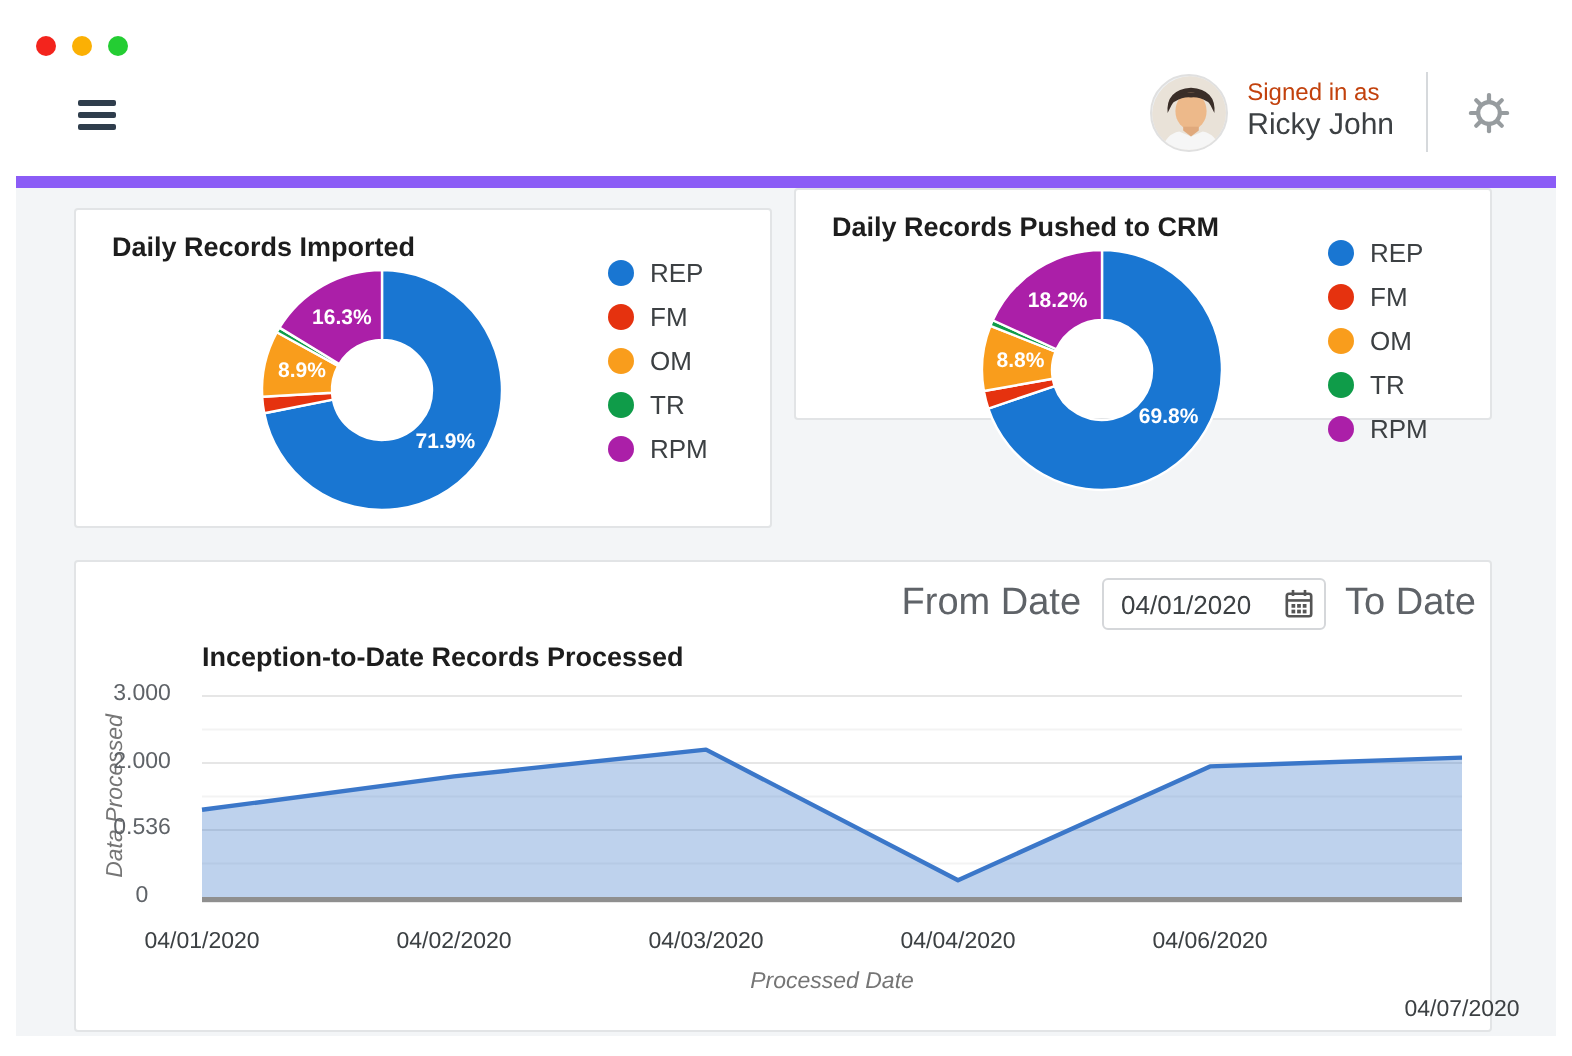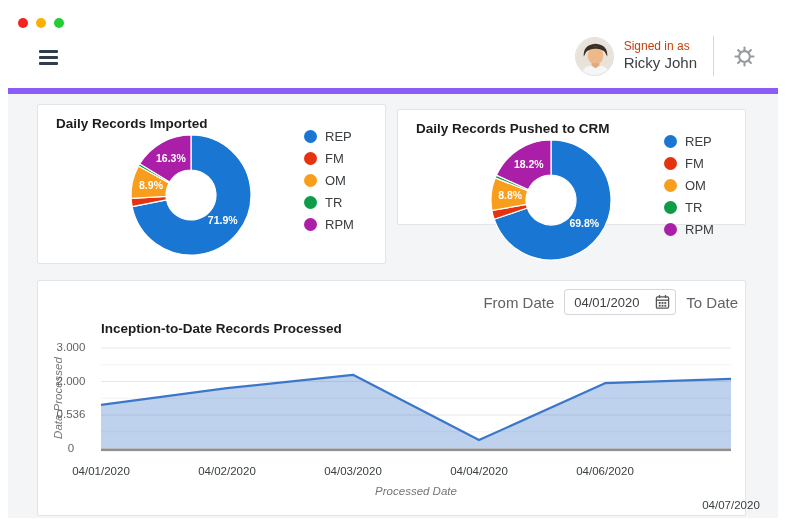--- a/index.html
+++ b/index.html
@@ -23,33 +23,33 @@
   .v-divider { width:1px; height:40px; background:#d6d9dc; }
   .gear-btn { margin-left:18px; width:24px; height:24px; display:flex; align-items:center; justify-content:center; cursor:pointer; }
 
   
   .content { position:absolute; left:8px; top:88px; width:770px; height:430px; background:#f3f5f7; border-top:6px solid #8b5cf6; }
 
   .card { position:absolute; background:#ffffff; border:1px solid #e2e4e6; border-radius:2px; }
   .card-title { position:absolute; left:18px; top:11px; font-size:13.5px; font-weight:bold; color:#1d1d1d; }
 
   #pie-card-1 { left:29px; top:10px; width:349px; height:160px; }
-  #pie-card-2 { left:389px; top:15px; width:349px; height:116px; }
+  #pie-card-2 { left:389px; top:0; width:349px; height:116px; }
   .donut-svg { position:absolute; left:89px; top:26px; }
 
   .legend { position:absolute; left:266px; top:20px; list-style:none; }
   .legend li { display:flex; align-items:center; height:22px; }
   .legend .swatch { width:13px; height:13px; border-radius:50%; margin-right:8px; flex:0 0 auto; }
   .legend .lg-label { font-size:13px; color:#3c4043; }
 
   
   #area-card { left:29px; top:186px; width:709px; height:236px; }
 
   .filter-row { position:absolute; top:8px; right:7px; display:flex; align-items:center; gap:10px; }
-  .filter-label { font-size:15px; color:#5f6368; }
+  .filter-label { font-size:19px; color:#5f6368; }
   .date-wrap { position:relative; }
   .date-input { width:112px; height:26px; border:1px solid #d5d7da; border-radius:3px; font-family:"Liberation Sans", sans-serif; font-size:13px; color:#3c4043; padding:0 26px 0 9px; background:#fff; outline:none; }
   .cal-icon { position:absolute; right:6px; top:5px; cursor:pointer; }
 
   .area-title { position:absolute; left:63px; top:40px; font-size:13.5px; font-weight:bold; color:#1d1d1d; }
   #area-svg { position:absolute; left:63px; top:66px; overflow:visible; }
   .y-tick { position:absolute; width:46px; text-align:center; font-size:11.5px; color:#5f6368; }
   .x-tick { position:absolute; transform:translateX(-50%); font-size:11.5px; color:#3c4043; white-space:nowrap; }
   .x-axis-title { position:absolute; left:378px; top:204px; transform:translateX(-50%); font-size:11.5px; font-style:italic; color:#757575; }
   .y-axis-title { position:absolute; left:20px; top:117px; transform:translate(-50%,-50%) rotate(-90deg); font-size:11.5px; font-style:italic; color:#757575; white-space:nowrap; }

